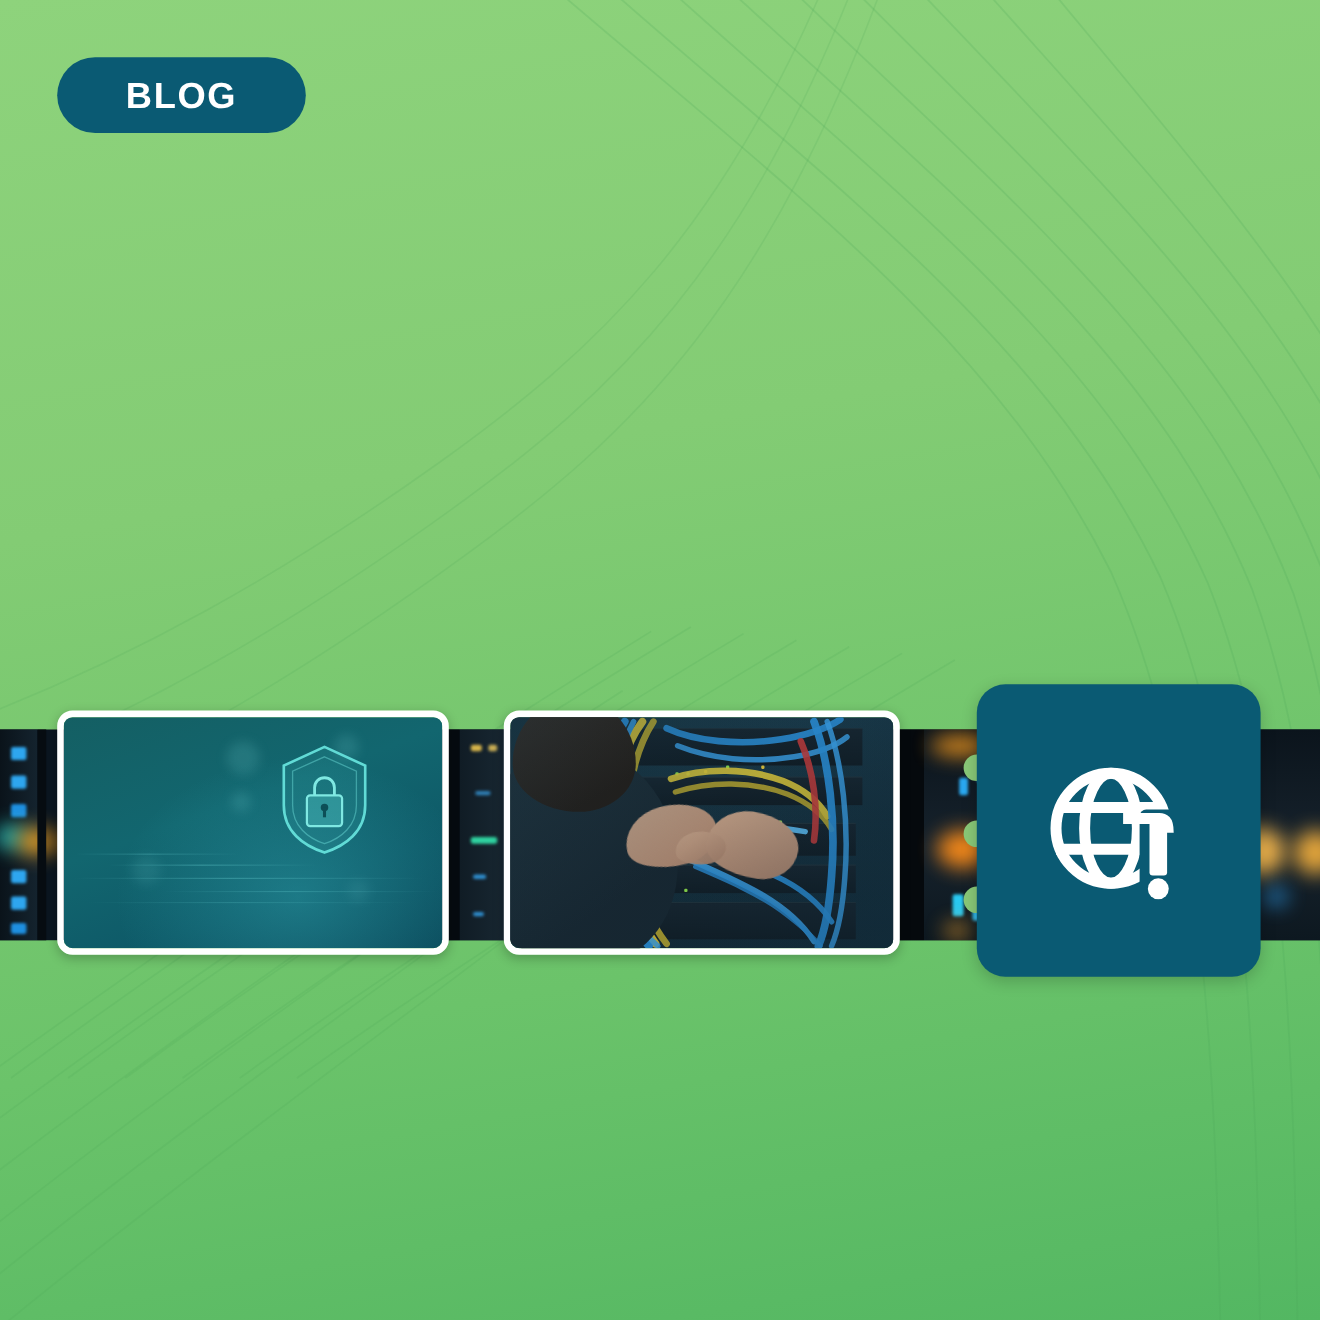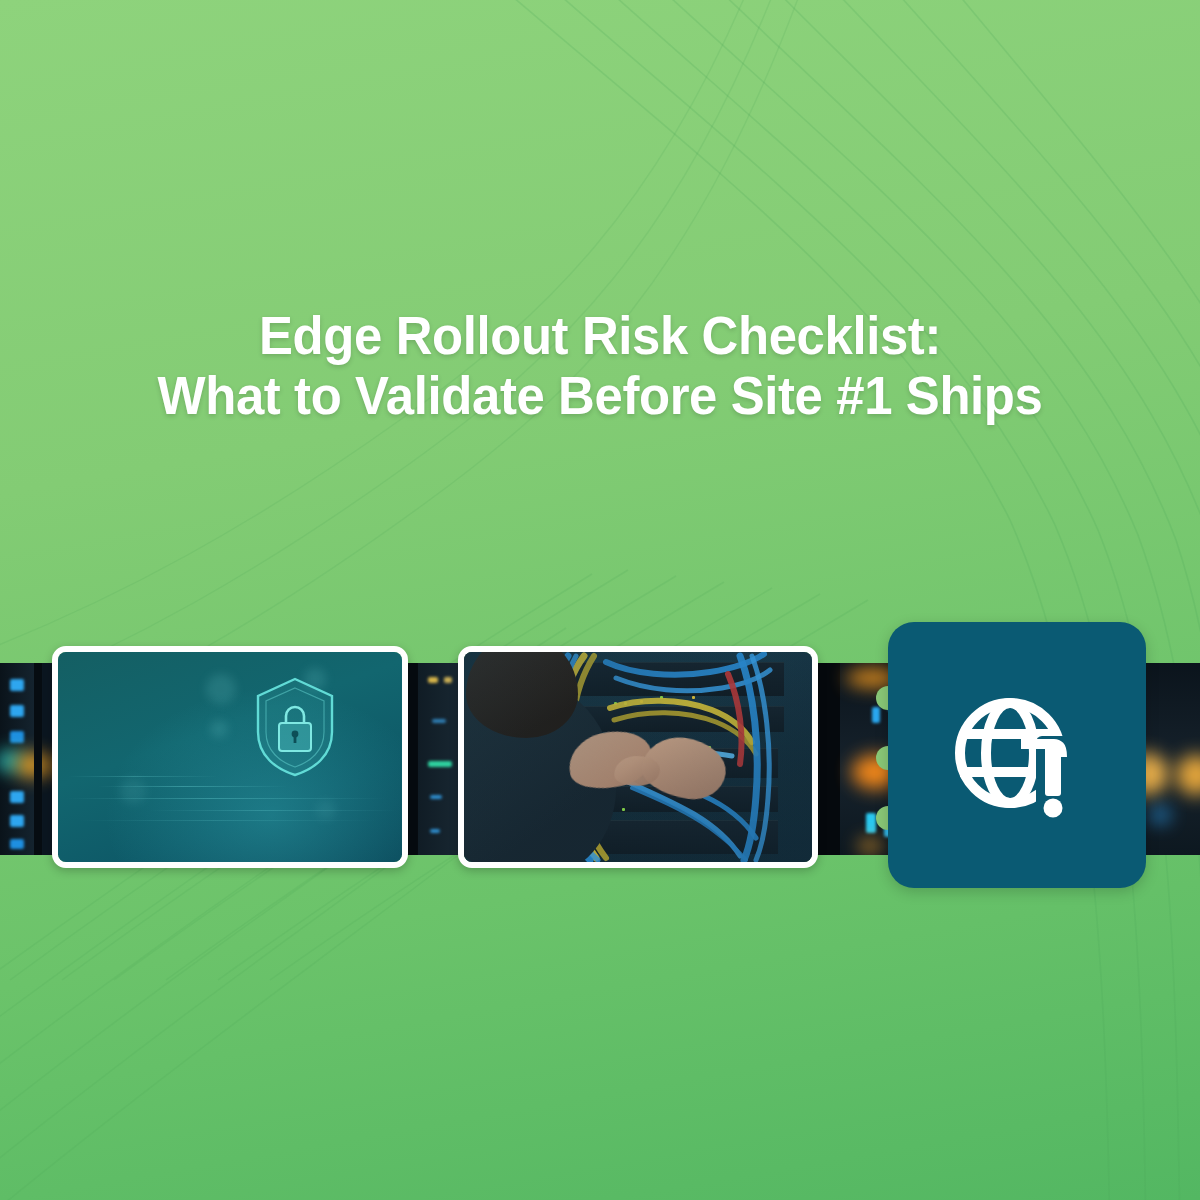--- a/index.html
+++ b/index.html
@@ -198,25 +198,24 @@
       <path d="M218,980 C430,828 640,700 820,594"></path>
       <path d="M270,980 C480,832 690,706 868,600"></path>
     </g>
     <g fill="none" stroke="#4FA95B" stroke-opacity="0.17" stroke-width="1.4">
       <path d="M-40,660 C120,600 260,520 400,420 C540,320 660,210 760,-40"></path>
       <path d="M-40,712 C125,650 268,566 412,462 C556,358 680,244 786,-40"></path>
       <path d="M-40,764 C130,700 276,612 424,504 C572,396 700,278 812,-40"></path>
     </g>
   </svg>
 
-
-  <div class="headline">
-    <span class="headline-line">Edge Rollout Risk Checklist:</span>
-    <span class="headline-line">What to Validate Before Site #1 Ships</span>
-  </div>
+  <div class="badge">
+    <span class="badge-label">BLOG</span>
+  </div>
+
 
   <div class="band">
     <div class="band-inner">
 
       <div class="rack-col" style="left:0px;width:34px;background:linear-gradient(90deg,#0a131a,#14232e);"></div>
       <div class="led" style="left:10px;top:16px;width:14px;height:12px;background:#2ea6ef;"></div>
       <div class="led" style="left:10px;top:42px;width:14px;height:12px;background:#2ea6ef;"></div>
       <div class="led" style="left:10px;top:68px;width:14px;height:12px;background:#1e8fe0;"></div>
       <div class="glow" style="left:-4px;top:88px;width:28px;height:20px;background:#2fe0d8;opacity:.85;"></div>
       <div class="glow" style="left:16px;top:90px;width:32px;height:24px;background:#f5a623;opacity:.95;"></div>

